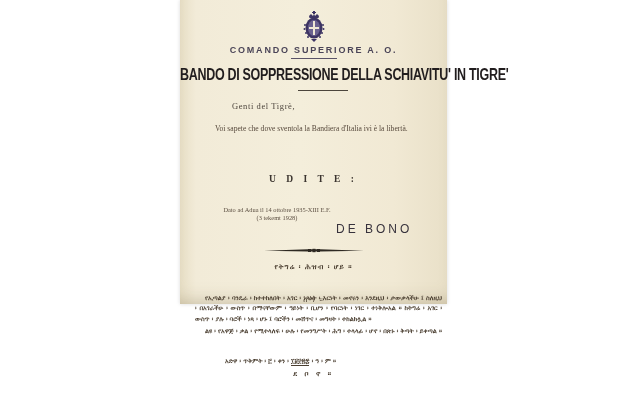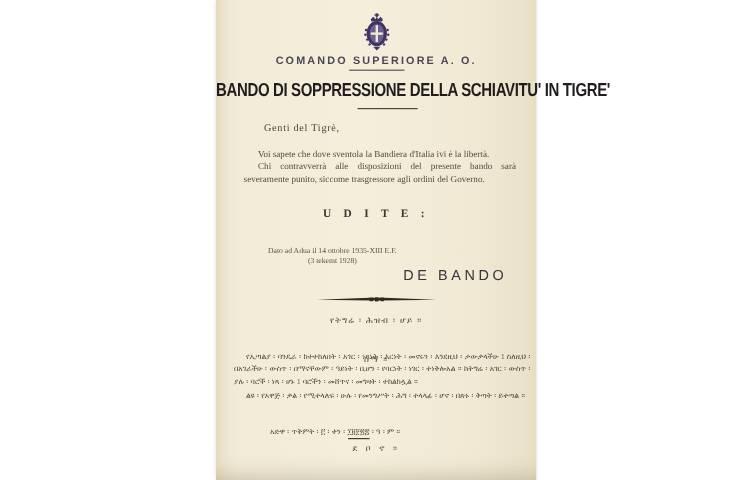--- a/index.html
+++ b/index.html
@@ -5,21 +5,21 @@
   * { margin: 0; padding: 0; box-sizing: border-box; }
   html, body { width: 630px; height: 400px; overflow: hidden; }
   body {
     background: #ffffff;
     font-family: "Liberation Serif", serif;
     position: relative;
   }
   .paper {
     position: absolute;
     left: 180px; top: 0;
-    width: 267px; height: 400px;
+    width: 267px; height: 304px;
     background: linear-gradient(90deg, #e8dfc6 0%, #f2ebd8 6%, #f4eedb 45%, #f1e9d4 80%, #e9e0c8 100%);
     box-shadow: inset 0 -14px 18px -12px rgba(120,105,70,.35), 0 0 4px rgba(0,0,0,.15);
   }
   .abs { position: absolute; }
   .centered { left: 0; width: 100%; text-align: center; }
 
   .crest { left: 111px; top: 11px; width: 45px; height: 32px; text-align: center; }
 
   .command {
     top: 45px;
@@ -32,21 +32,21 @@
   .headline {
     top: 66px;
     font-family: "Liberation Sans", sans-serif;
     font-weight: bold; font-size: 12.5px; letter-spacing: -0.3px;
     color: #211d1e;
     transform: scaleY(1.25); transform-origin: top center;
     white-space: nowrap;
   }
   .headline-rule { top: 90px; left: 118px; width: 50px; height: 1px; background: #4c453c; }
 
-  .salutation { top: 101px; left: 40px; font-size: 8.5px; color: #4e463e; letter-spacing: 0.6px; }
+  .salutation { top: 101px; left: 52px; font-size: 8.5px; color: #4e463e; letter-spacing: 0.6px; }
 
   .udite {
     top: 138px; font-weight: bold; font-size: 9.5px;
     letter-spacing: 4px; color: #3b342f; margin-top: 36px;
   }
 
   .body-text {
     top: 124px; left: 23px; width: 227px;
     font-size: 7.6px; line-height: 10.4px;
     color: #57493c; text-align: justify;
@@ -59,22 +59,22 @@
 
   .signature-it {
     top: 222px; left: 156px; width: 100px;
     font-family: "Liberation Sans", sans-serif;
     font-size: 12px; letter-spacing: 3px; color: #37323c; font-weight: 500;
     text-align: left;
   }
 
   .divider { top: 241px; left: 84px; width: 100px; height: 8px; }
 
-  .amh { font-family: "DejaVu Sans", sans-serif; color: #4a3e30; }
-  .amh-heading { top: 263px; font-size: 7px; font-weight: normal; letter-spacing: 1px; }
+  .amh { font-family: "DejaVu Sans", sans-serif; color: #4a3e30; font-weight: bold; }
+  .amh-heading { top: 263px; font-size: 7px; font-weight: bold; letter-spacing: 1px; }
   .amh-listen  { top: 296px; font-size: 7px; font-weight: normal; letter-spacing: 1px; }
   .amh-body {
     top: 293px; left: 15px; width: 247px;
     font-size: 6.3px; line-height: 10.4px; text-align: justify;
   }
   .amh-body p { text-indent: 10px; }
   .amh-body p + p { margin-top: 2px; }
   .amh-date { top: 357px; left: 45px; font-size: 6.3px; white-space: nowrap; }
   .amh-date .year { border-bottom: 1px solid #4a3e30; padding-bottom: 0.5px; }
   .amh-signature { top: 370px; font-size: 7px; letter-spacing: 2.5px; }
@@ -112,29 +112,28 @@
 
   <div class="abs centered headline">BANDO DI SOPPRESSIONE DELLA SCHIAVITU' IN TIGRE'</div>
   <div class="abs headline-rule"></div>
 
   <div class="abs salutation">Genti del Tigrè,</div>
 
   <div class="abs centered udite">U D I T E :</div>
 
   <div class="abs body-text">
     <p>Voi sapete che dove sventola la Bandiera d'Italia ivi è la libertà.</p>
-    <p>Chi contravverrà alle disposizioni del presente bando sarà severamente punito, siccome trasgressore agli ordini del Governo.</p>
   </div>
 
   <div class="abs dateline">
     <span class="d1">Dato ad Adua il 14 ottobre 1935-XIII E.F.</span>
     <span class="d2">(3 tekemt 1928)</span>
   </div>
 
-  <div class="abs signature-it">DE BANDO</div>
+  <div class="abs signature-it">DE BONO</div>
 
   <div class="abs divider">
     <svg width="100" height="8" viewBox="0 0 100 8">
       <polygon points="0,3.7 44,2.2 56,2.2 100,3.7 56,4.4 44,4.4" fill="#2e2922"></polygon>
       <rect x="44" y="2" width="3" height="3" fill="#2e2922"></rect>
       <rect x="48.5" y="1.8" width="3" height="3.4" fill="#2e2922"></rect>
       <rect x="53" y="2" width="3" height="3" fill="#2e2922"></rect>
     </svg>
   </div>
 

